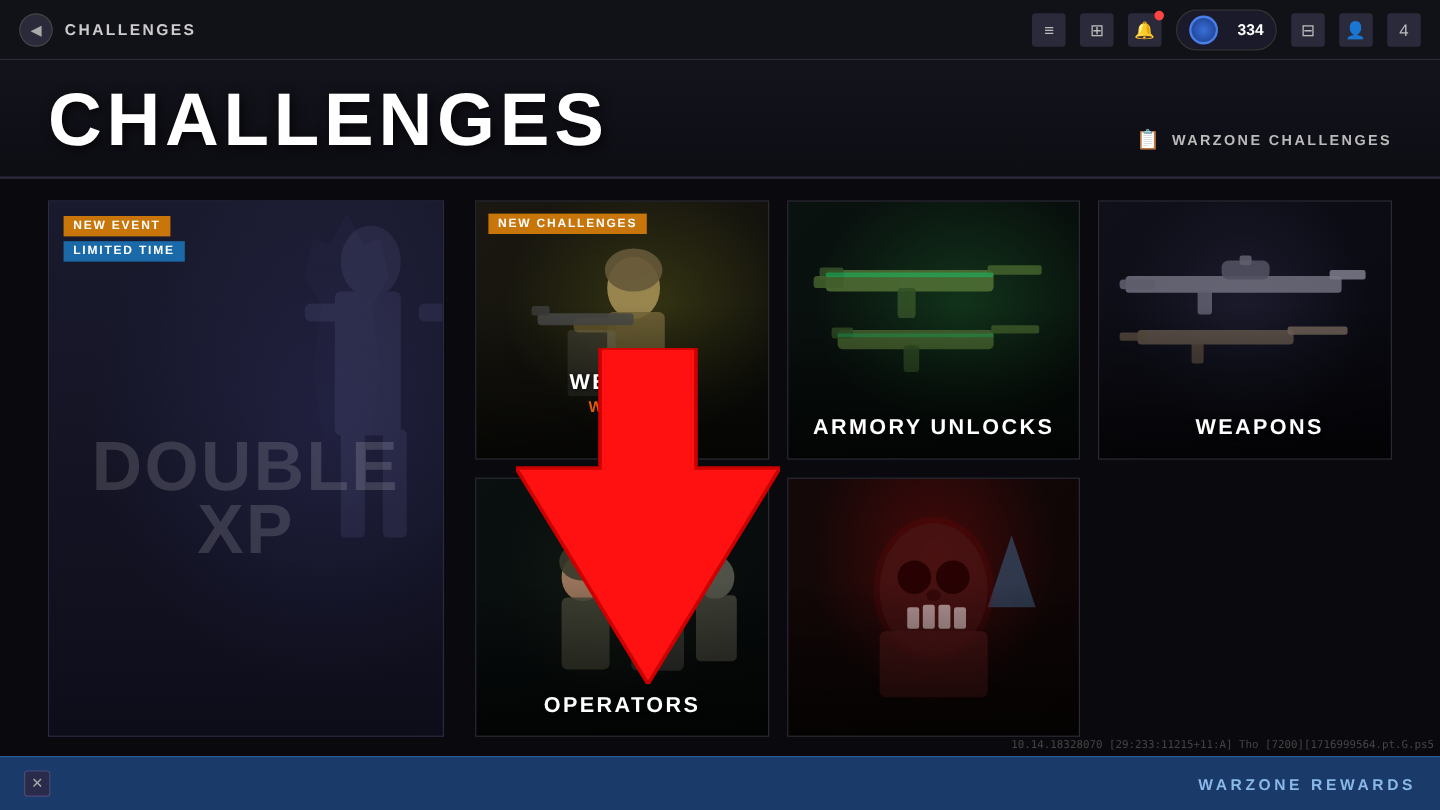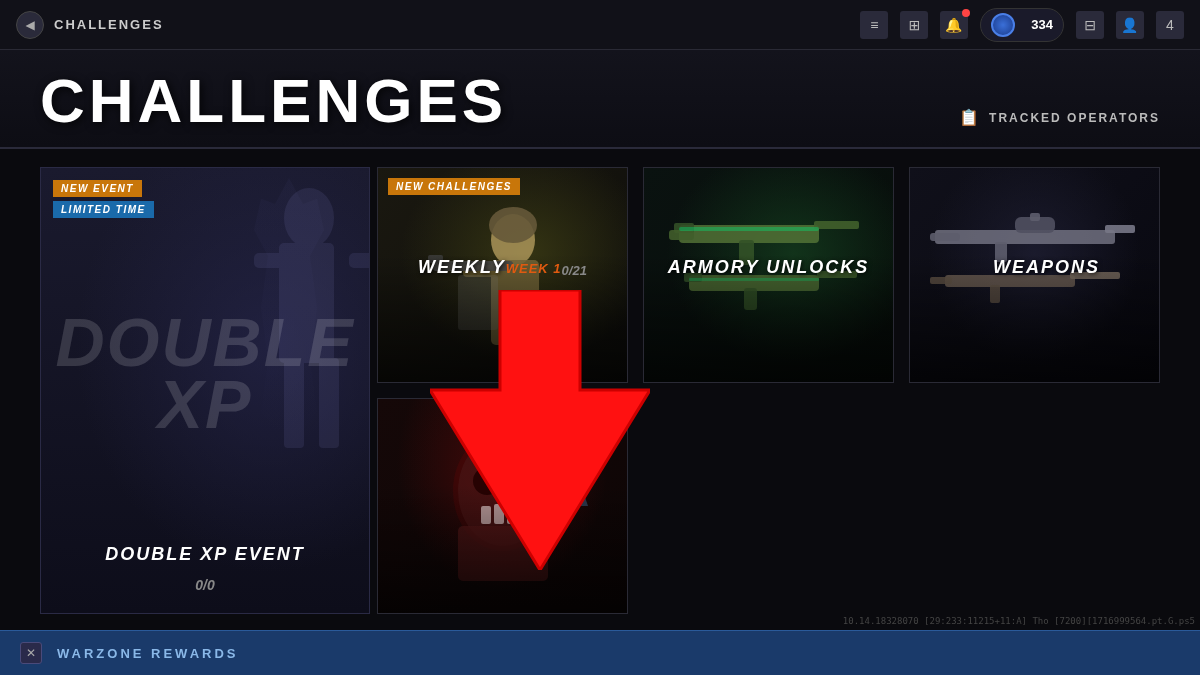--- a/index.html
+++ b/index.html
@@ -129,23 +129,22 @@
       padding-bottom: 5px;
     }
     .tracked-icon {
       font-size: 16px;
     }
 
     
     .main-content {
       padding: 18px 40px 0 40px;
       display: flex;
-      gap: 7px;
+      gap: 26px;
       height: calc(675px - 50px - 115px - 45px);
-      font-style: italic;
     }
 
     
     .event-card {
       width: 330px;
       min-width: 330px;
       background: linear-gradient(135deg, #1a1a2e 0%, #0d1117 40%, #1a1a2e 100%);
       border: 1px solid #2a2a45;
       position: relative;
       overflow: hidden;
@@ -199,21 +198,21 @@
       position: relative;
       z-index: 2;
       flex: 1;
       display: flex;
       flex-direction: column;
       align-items: center;
       justify-content: center;
       padding: 20px;
     }
     .double-xp-text {
-      font-size: 68px;
+      font-size: 58px;
       font-weight: 900;
       text-transform: uppercase;
       color: rgba(255,255,255,0.15);
       line-height: 0.9;
       letter-spacing: 2px;
       text-align: center;
       text-shadow: none;
     }
     .event-card-footer {
       position: relative;
@@ -243,23 +242,23 @@
       grid-template-rows: 1fr 1fr;
       gap: 15px;
     }
     .challenge-card {
       background: #111118;
       border: 1px solid #2a2a35;
       position: relative;
       overflow: hidden;
       cursor: pointer;
       display: flex;
-      flex-direction: row;
-      align-items: center;
-      justify-content: center;
+      flex-direction: column;
+      align-items: center;
+      justify-content: flex-end;
       padding-bottom: 15px;
     }
     .challenge-card-overlay {
       position: absolute;
       inset: 0;
       background: linear-gradient(180deg, transparent 40%, rgba(0,0,0,0.7) 100%);
     }
     .new-challenges-tag {
       position: absolute;
       top: 10px;
@@ -375,21 +374,21 @@
       cursor: pointer;
       flex-shrink: 0;
     }
     .bottom-label {
       font-size: 13px;
       font-weight: 700;
       letter-spacing: 3px;
       color: #8ab8e8;
       text-transform: uppercase;
       flex: 1;
-      text-align: left;
+      text-align: right;
     }
 
     
     .debug-text {
       position: absolute;
       bottom: 49px;
       right: 5px;
       font-size: 9px;
       color: #444;
       font-family: monospace;
@@ -428,21 +427,21 @@
     <div class="nav-icon">⊟</div>
     <div class="nav-icon">👤</div>
     <div class="nav-icon">4</div>
   </div>
 </div>
 
 <div class="page-header">
   <h1 class="page-title">CHALLENGES</h1>
   <div class="tracked-btn">
     <span class="tracked-icon">📋</span>
-    <span>TRACKED OPERATORS</span>
+    <span>WARZONE CHALLENGES</span>
   </div>
 </div>
 
 <div class="main-content">
 
   <div class="event-card">
     <div class="event-card-bg"></div>
     <div class="event-card-silhouette"></div>
 
     <svg style="position:absolute;right:0;top:0;width:200px;height:310px;opacity:0.12;z-index:1;" viewBox="0 0 200 310">
@@ -460,24 +459,20 @@
       <span class="tag tag-blue">LIMITED TIME</span>
     </div>
 
     <div class="event-card-content">
       <div class="double-xp-text">
         <div>DOUBLE</div>
         <div>XP</div>
       </div>
     </div>
 
-    <div class="event-card-footer">
-      <div class="event-name">DOUBLE XP EVENT</div>
-      <div class="event-progress">0/0</div>
-    </div>
   </div>
 
   <div class="challenges-grid">
 
     <div class="challenge-card bg-weekly">
       <div class="card-art">
         <svg width="200" height="180" viewBox="0 0 200 180">
 
           <ellipse cx="110" cy="55" rx="22" ry="26" fill="#b8a060" opacity="0.9"></ellipse>
 
@@ -542,20 +537,42 @@
           <rect x="20" y="80" width="130" height="12" rx="3" fill="#7a6a5a" opacity="0.85"></rect>
           <rect x="145" y="77" width="50" height="7" rx="2" fill="#8a7a6a" opacity="0.85"></rect>
           <rect x="5" y="82" width="22" height="7" rx="2" fill="#6a5a4a" opacity="0.85"></rect>
           <rect x="65" y="90" width="10" height="18" rx="2" fill="#6a5a4a" opacity="0.85"></rect>
         </svg>
       </div>
       <div class="challenge-card-overlay"></div>
       <div class="challenge-name">WEAPONS</div>
     </div>
 
+    <div class="challenge-card bg-operators">
+      <div class="card-art">
+        <svg width="200" height="160" viewBox="0 0 200 160">
+
+          <ellipse cx="68" cy="55" rx="18" ry="20" fill="#c09070" opacity="0.9"></ellipse>
+          <rect x="50" y="72" width="40" height="60" rx="5" fill="#505040" opacity="0.85"></rect>
+          <ellipse cx="68" cy="42" rx="20" ry="16" fill="#404030" opacity="0.9"></ellipse>
+
+          <ellipse cx="128" cy="50" rx="20" ry="22" fill="#b08060" opacity="0.9"></ellipse>
+          <rect x="108" y="68" width="44" height="65" rx="5" fill="#454540" opacity="0.85"></rect>
+
+          <rect x="115" y="58" rx="4" width="28" height="12" fill="#705040" opacity="0.6"></rect>
+
+          <rect x="115" y="46" width="28" height="8" rx="4" fill="#202020" opacity="0.8"></rect>
+
+          <ellipse cx="178" cy="55" rx="16" ry="18" fill="#808070" opacity="0.7"></ellipse>
+          <rect x="162" y="70" width="34" height="55" rx="4" fill="#606050" opacity="0.7"></rect>
+        </svg>
+      </div>
+      <div class="challenge-card-overlay"></div>
+      <div class="challenge-name">OPERATORS</div>
+    </div>
 
     <div class="challenge-card bg-calling-cards">
       <div class="card-art">
         <svg width="200" height="160" viewBox="0 0 200 160">
 
           <ellipse cx="100" cy="65" rx="45" ry="55" fill="#3a1a1a" opacity="0.8"></ellipse>
 
           <rect x="78" y="80" width="10" height="18" rx="2" fill="#e0e0e0" opacity="0.9"></rect>
           <rect x="91" y="78" width="10" height="20" rx="2" fill="#e0e0e0" opacity="0.9"></rect>
           <rect x="104" y="78" width="10" height="20" rx="2" fill="#e0e0e0" opacity="0.9"></rect>

